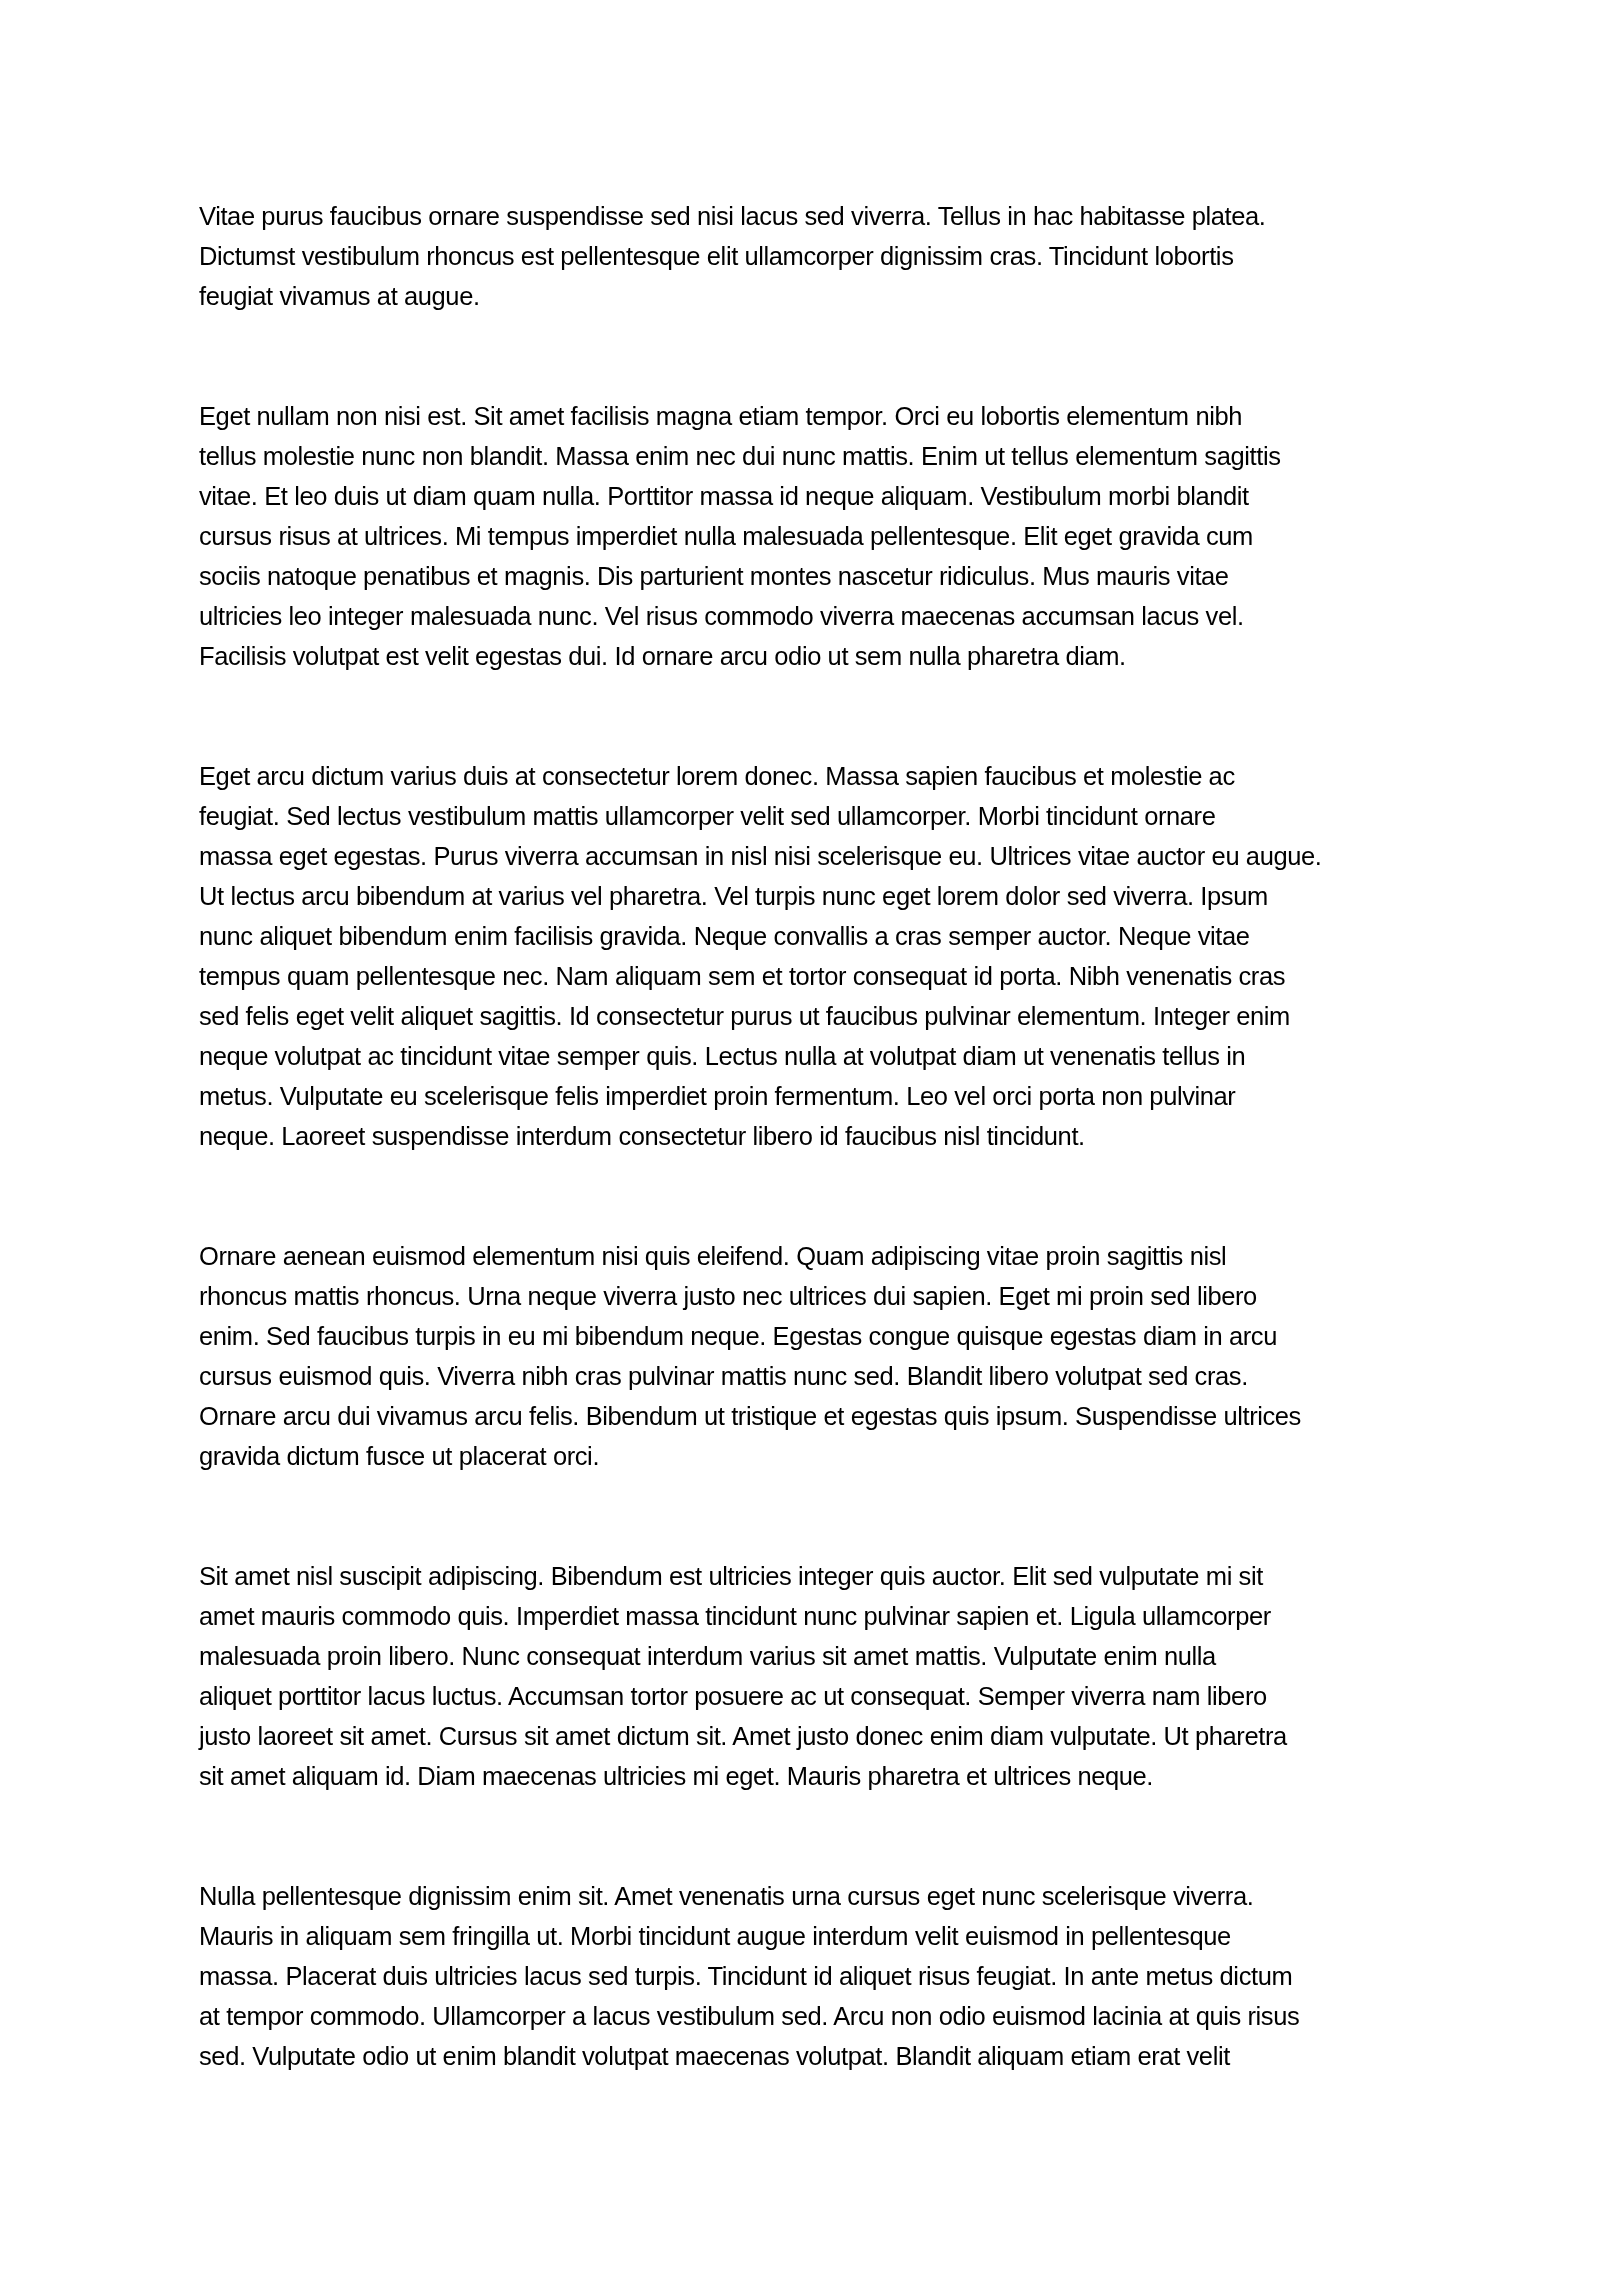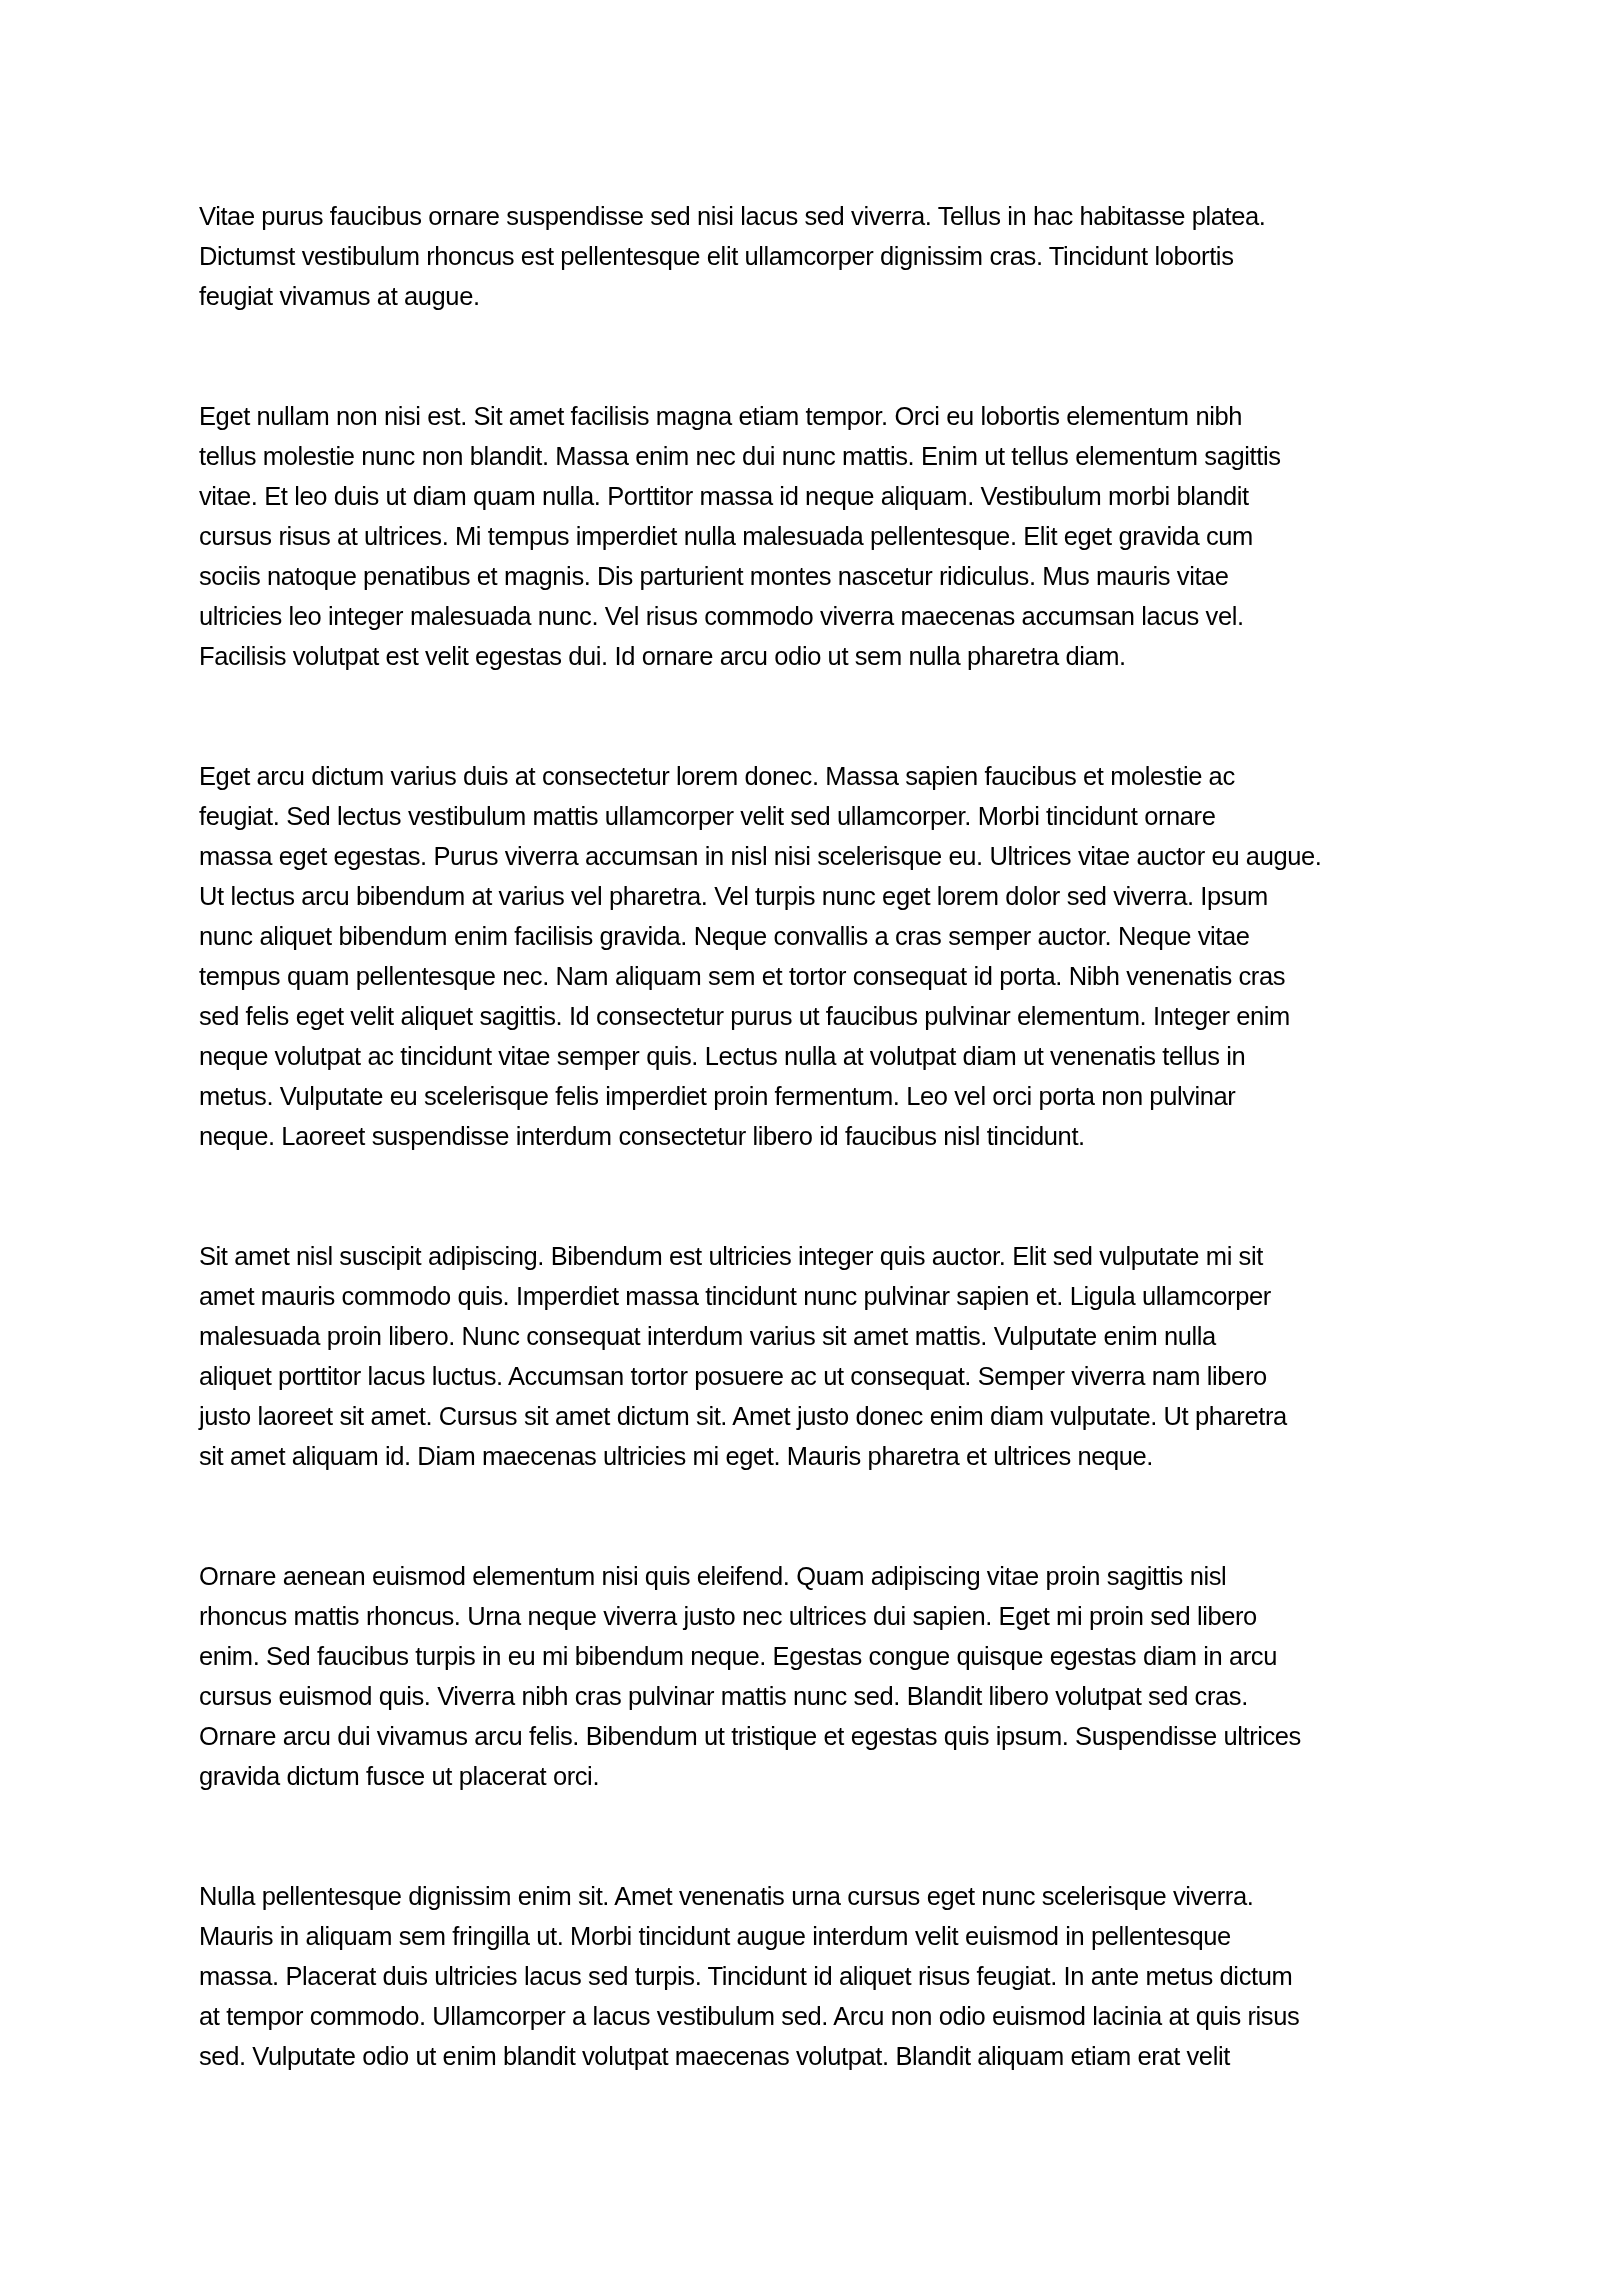--- a/index.html
+++ b/index.html
@@ -48,31 +48,31 @@
   <p>Eget arcu dictum varius duis at consectetur lorem donec. Massa sapien faucibus et molestie ac
 feugiat. Sed lectus vestibulum mattis ullamcorper velit sed ullamcorper. Morbi tincidunt ornare
 massa eget egestas. Purus viverra accumsan in nisl nisi scelerisque eu. Ultrices vitae auctor eu augue.
 Ut lectus arcu bibendum at varius vel pharetra. Vel turpis nunc eget lorem dolor sed viverra. Ipsum
 nunc aliquet bibendum enim facilisis gravida. Neque convallis a cras semper auctor. Neque vitae
 tempus quam pellentesque nec. Nam aliquam sem et tortor consequat id porta. Nibh venenatis cras
 sed felis eget velit aliquet sagittis. Id consectetur purus ut faucibus pulvinar elementum. Integer enim
 neque volutpat ac tincidunt vitae semper quis. Lectus nulla at volutpat diam ut venenatis tellus in
 metus. Vulputate eu scelerisque felis imperdiet proin fermentum. Leo vel orci porta non pulvinar
 neque. Laoreet suspendisse interdum consectetur libero id faucibus nisl tincidunt.</p>
+  <p>Ornare aenean euismod elementum nisi quis eleifend. Quam adipiscing vitae proin sagittis nisl
+rhoncus mattis rhoncus. Urna neque viverra justo nec ultrices dui sapien. Eget mi proin sed libero
+enim. Sed faucibus turpis in eu mi bibendum neque. Egestas congue quisque egestas diam in arcu
+cursus euismod quis. Viverra nibh cras pulvinar mattis nunc sed. Blandit libero volutpat sed cras.
+Ornare arcu dui vivamus arcu felis. Bibendum ut tristique et egestas quis ipsum. Suspendisse ultrices
+gravida dictum fusce ut placerat orci.</p>
   <p>Sit amet nisl suscipit adipiscing. Bibendum est ultricies integer quis auctor. Elit sed vulputate mi sit
 amet mauris commodo quis. Imperdiet massa tincidunt nunc pulvinar sapien et. Ligula ullamcorper
 malesuada proin libero. Nunc consequat interdum varius sit amet mattis. Vulputate enim nulla
 aliquet porttitor lacus luctus. Accumsan tortor posuere ac ut consequat. Semper viverra nam libero
 justo laoreet sit amet. Cursus sit amet dictum sit. Amet justo donec enim diam vulputate. Ut pharetra
 sit amet aliquam id. Diam maecenas ultricies mi eget. Mauris pharetra et ultrices neque.</p>
-  <p>Ornare aenean euismod elementum nisi quis eleifend. Quam adipiscing vitae proin sagittis nisl
-rhoncus mattis rhoncus. Urna neque viverra justo nec ultrices dui sapien. Eget mi proin sed libero
-enim. Sed faucibus turpis in eu mi bibendum neque. Egestas congue quisque egestas diam in arcu
-cursus euismod quis. Viverra nibh cras pulvinar mattis nunc sed. Blandit libero volutpat sed cras.
-Ornare arcu dui vivamus arcu felis. Bibendum ut tristique et egestas quis ipsum. Suspendisse ultrices
-gravida dictum fusce ut placerat orci.</p>
   <p>Nulla pellentesque dignissim enim sit. Amet venenatis urna cursus eget nunc scelerisque viverra.
 Mauris in aliquam sem fringilla ut. Morbi tincidunt augue interdum velit euismod in pellentesque
 massa. Placerat duis ultricies lacus sed turpis. Tincidunt id aliquet risus feugiat. In ante metus dictum
 at tempor commodo. Ullamcorper a lacus vestibulum sed. Arcu non odio euismod lacinia at quis risus
 sed. Vulputate odio ut enim blandit volutpat maecenas volutpat. Blandit aliquam etiam erat velit</p>
 </div>
 
 
 </body></html>

